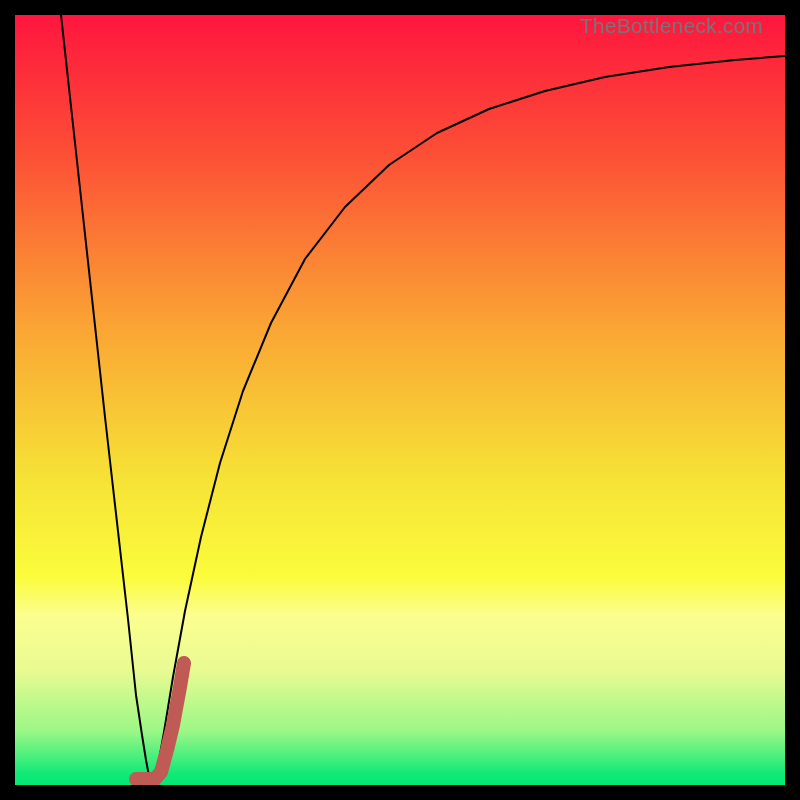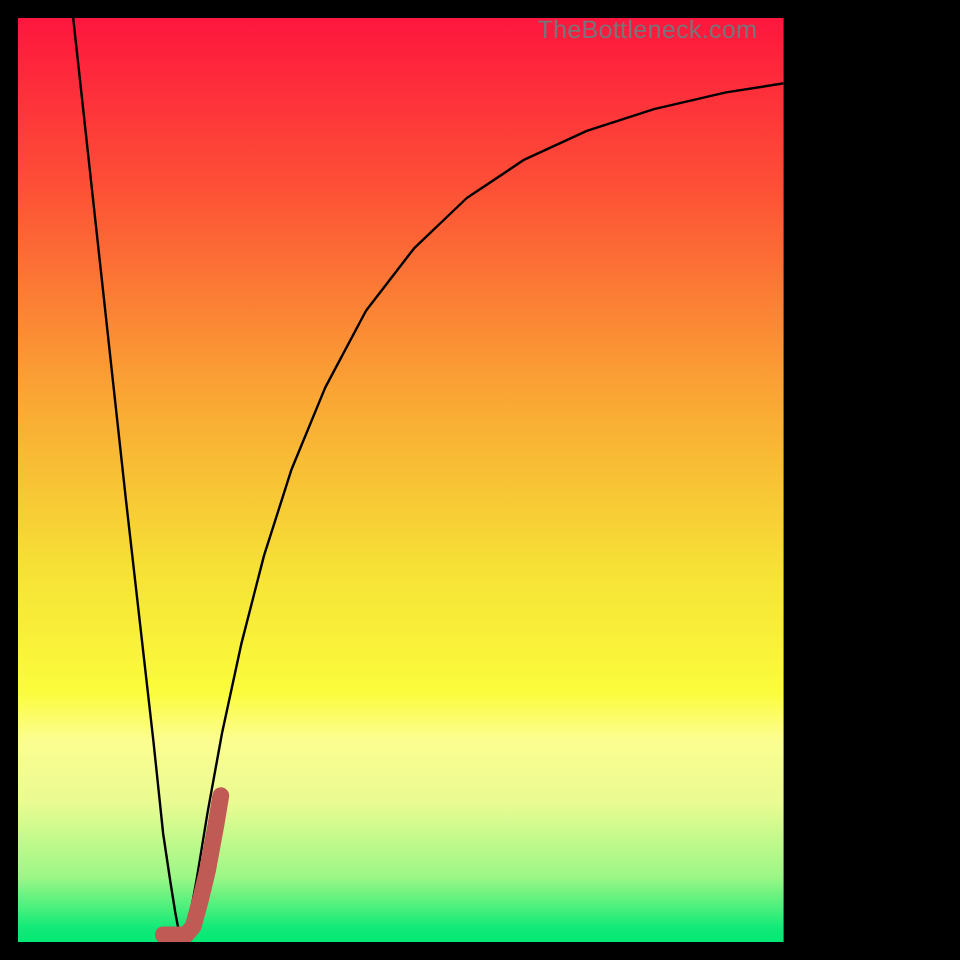--- a/index.html
+++ b/index.html
@@ -16,21 +16,21 @@
     top: 0;
     left: 0;
     width: 800px;
     height: 800px;
     background: #000;
   }
   .plot-area {
     position: absolute;
     top: 15px;
     left: 15px;
-    width: 638px;
+    width: 770px;
     height: 770px;
     overflow: hidden;
   }
   .gradient-bg {
     position: absolute;
     inset: 0;
   }
   .watermark {
     position: absolute;
     top: -1px;

